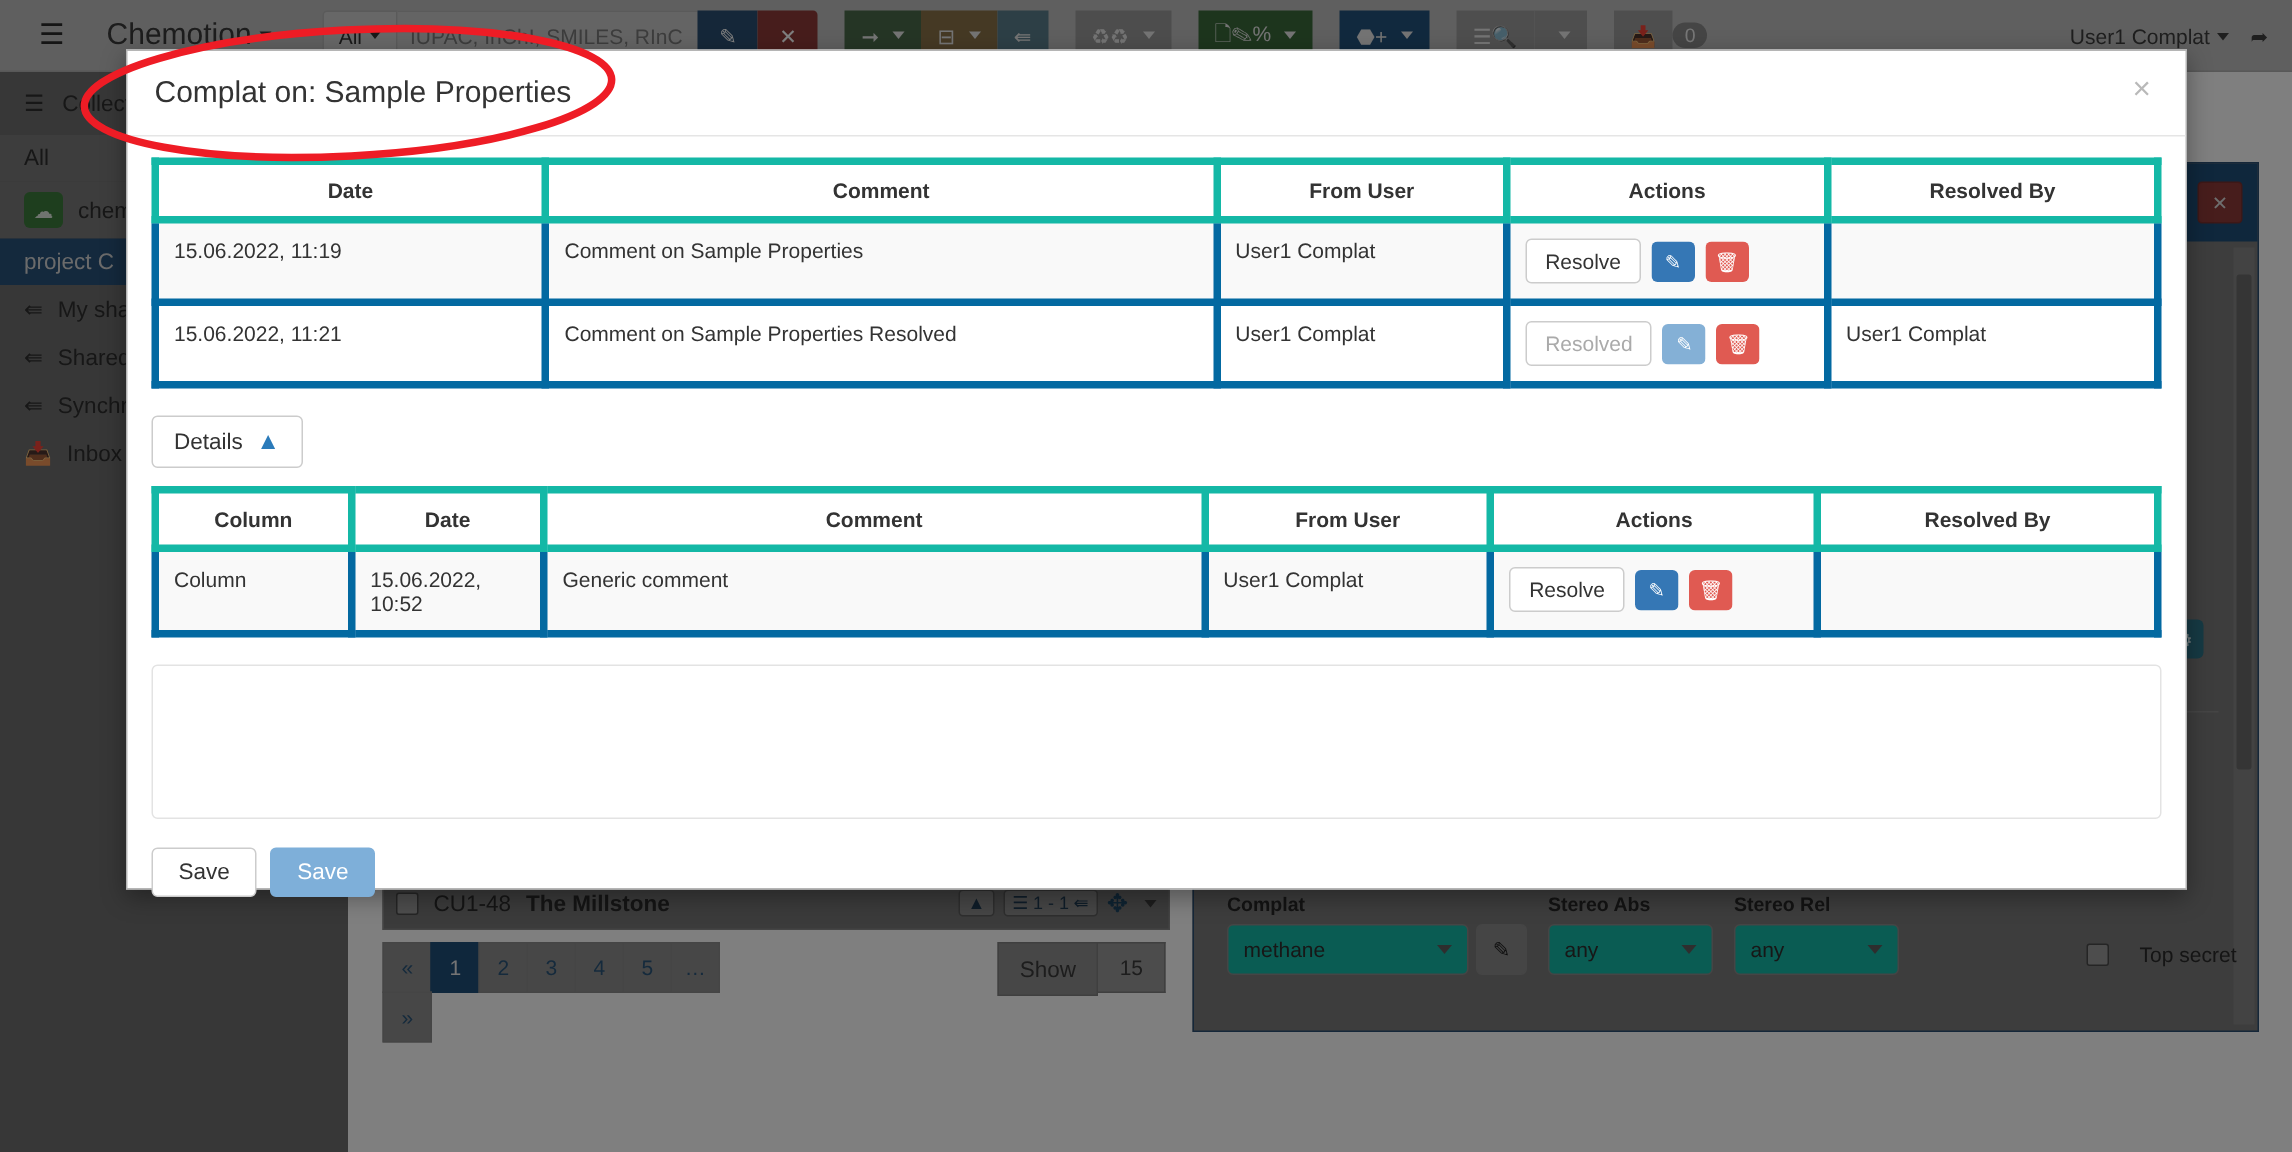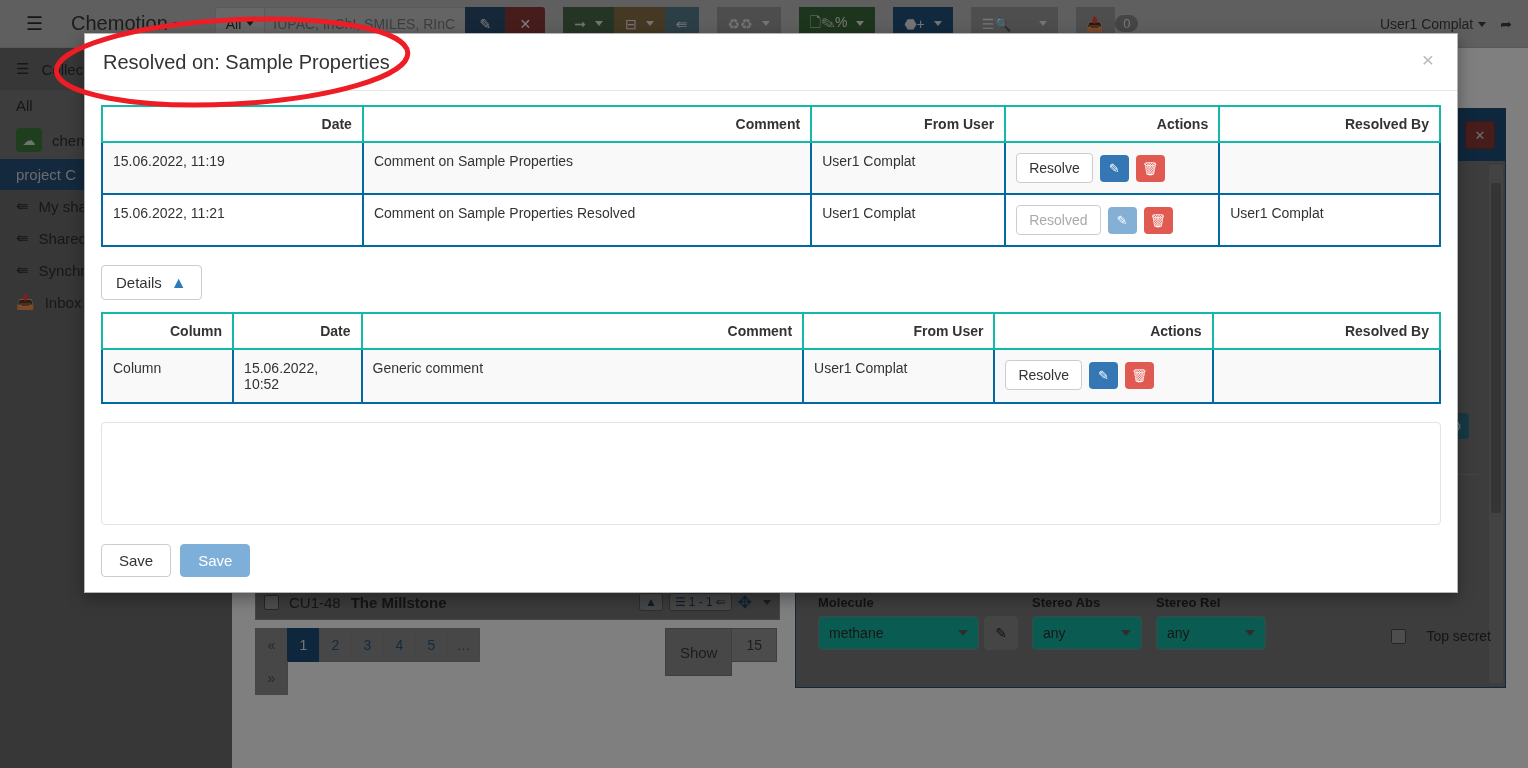--- a/index.html
+++ b/index.html
@@ -120,21 +120,21 @@
 
   .pagination { position: absolute; left: 5px; top: 572px; display: flex; flex-wrap: wrap; width: 420px; }
   .pg {
     min-width: 33px; height: 34px; border: 1px solid #8a8a8a;
     background: #8f8f8f; color: #2b5579; display: flex; align-items: center;
     justify-content: center; margin-right: -1px; font-size: 14px;
   }
   .pg.active { background: #1f4e79; color: #e9e9e9; border-color: #1f4e79; }
   .pg.next { margin-top: -1px; }
   .show-group { position: absolute; right: 8px; top: 572px; display: flex; }
-  .show-lbl { height: 48px; padding: 0 14px; background: #8f8f8f; border: 1px solid #7e7e7e;
+  .show-lbl { height: 36px; padding: 0 14px; background: #8f8f8f; border: 1px solid #7e7e7e;
     display: flex; align-items: center; color: #3a3a3a; font-size: 15px; }
   .show-val { height: 34px; padding: 0 14px; background: #999; border: 1px solid #7e7e7e;
     border-left: none; display: flex; align-items: center; color: #3a3a3a; font-size: 14px; }
 
   
   .detail-panel {
     position: absolute; left: 795px; top: 108px; right: 22px; bottom: 80px;
     border: 1px solid #2a4f72; background: #7a7a7a;
   }
   .detail-head {
@@ -179,25 +179,25 @@
   }
   .modal-title { font-size: 20px; color: #333; }
   .modal-close {
     position: absolute; right: 17px; top: 14px; font-size: 21px; color: #b9b9b9;
     line-height: 1; background: none; border: none; cursor: pointer;
   }
   .modal-body { padding: 14px 16px 0 16px; }
 
   table.ctbl { width: 100%; border-collapse: collapse; table-layout: fixed; }
   table.ctbl th {
-    text-align: right; font-size: 14px; color: #333; font-weight: bold;
-    padding: 9px 10px; border: 2px solid #14b8a6; background: #fff;
+    text-align: center; font-size: 14px; color: #333; font-weight: bold;
+    padding: 9px 10px; border: 5px solid #14b8a6; background: #fff;
   }
   table.ctbl td {
-    font-size: 14px; color: #333; padding: 10px; border: 2px solid #0369a1;
+    font-size: 14px; color: #333; padding: 10px; border: 5px solid #0369a1;
     vertical-align: top;
   }
   table.ctbl tbody tr.striped td { background: #f9f9f9; }
   .td-tall { height: 52px; }
 
   .btn {
     display: inline-flex; align-items: center; justify-content: center; gap: 6px;
     border-radius: 4px; font-size: 14px; padding: 6px 12px; cursor: pointer;
     border: 1px solid transparent; background: #fff;
   }
@@ -366,21 +366,21 @@
       <div class="panel-thumb"></div>
     </div>
     <div class="teal-btn">⚙</div>
     <div class="panel-hr"></div>
     <div class="panel-box" style="left:14px;top:395px;width:68px;height:40px"></div>
     <div class="panel-box" style="left:14px;top:435px;width:68px;height:40px"></div>
 
     <div class="mol-row">
       <div style="display:flex;align-items:flex-end;gap:14px;">
         <div style="width:200px">
-          <div class="fld-label">Molecule</div>
+          <div class="fld-label">Complat</div>
           <div style="display:flex;gap:5px">
             <div class="sel" style="flex:1">
               <span>methane</span>
               <span class="caret2"></span>
             </div>
             <div class="pencil-btn">✎</div>
           </div>
         </div>
         <div style="width:110px">
           <div class="fld-label">Stereo Abs</div>
@@ -403,21 +403,21 @@
       </div>
     </div>
   </div>
 </div>
 
 <div class="dim-overlay"></div>
 
 <div class="modal">
 
   <div class="modal-header">
-    <div class="modal-title">Resolved on: Sample Properties</div>
+    <div class="modal-title">Complat on: Sample Properties</div>
     <button class="modal-close">×</button>
   </div>
 
   <div class="modal-body">
 
     
     <table class="ctbl">
       <colgroup>
         <col style="width:19.5%">
           <col style="width:33.5%">

